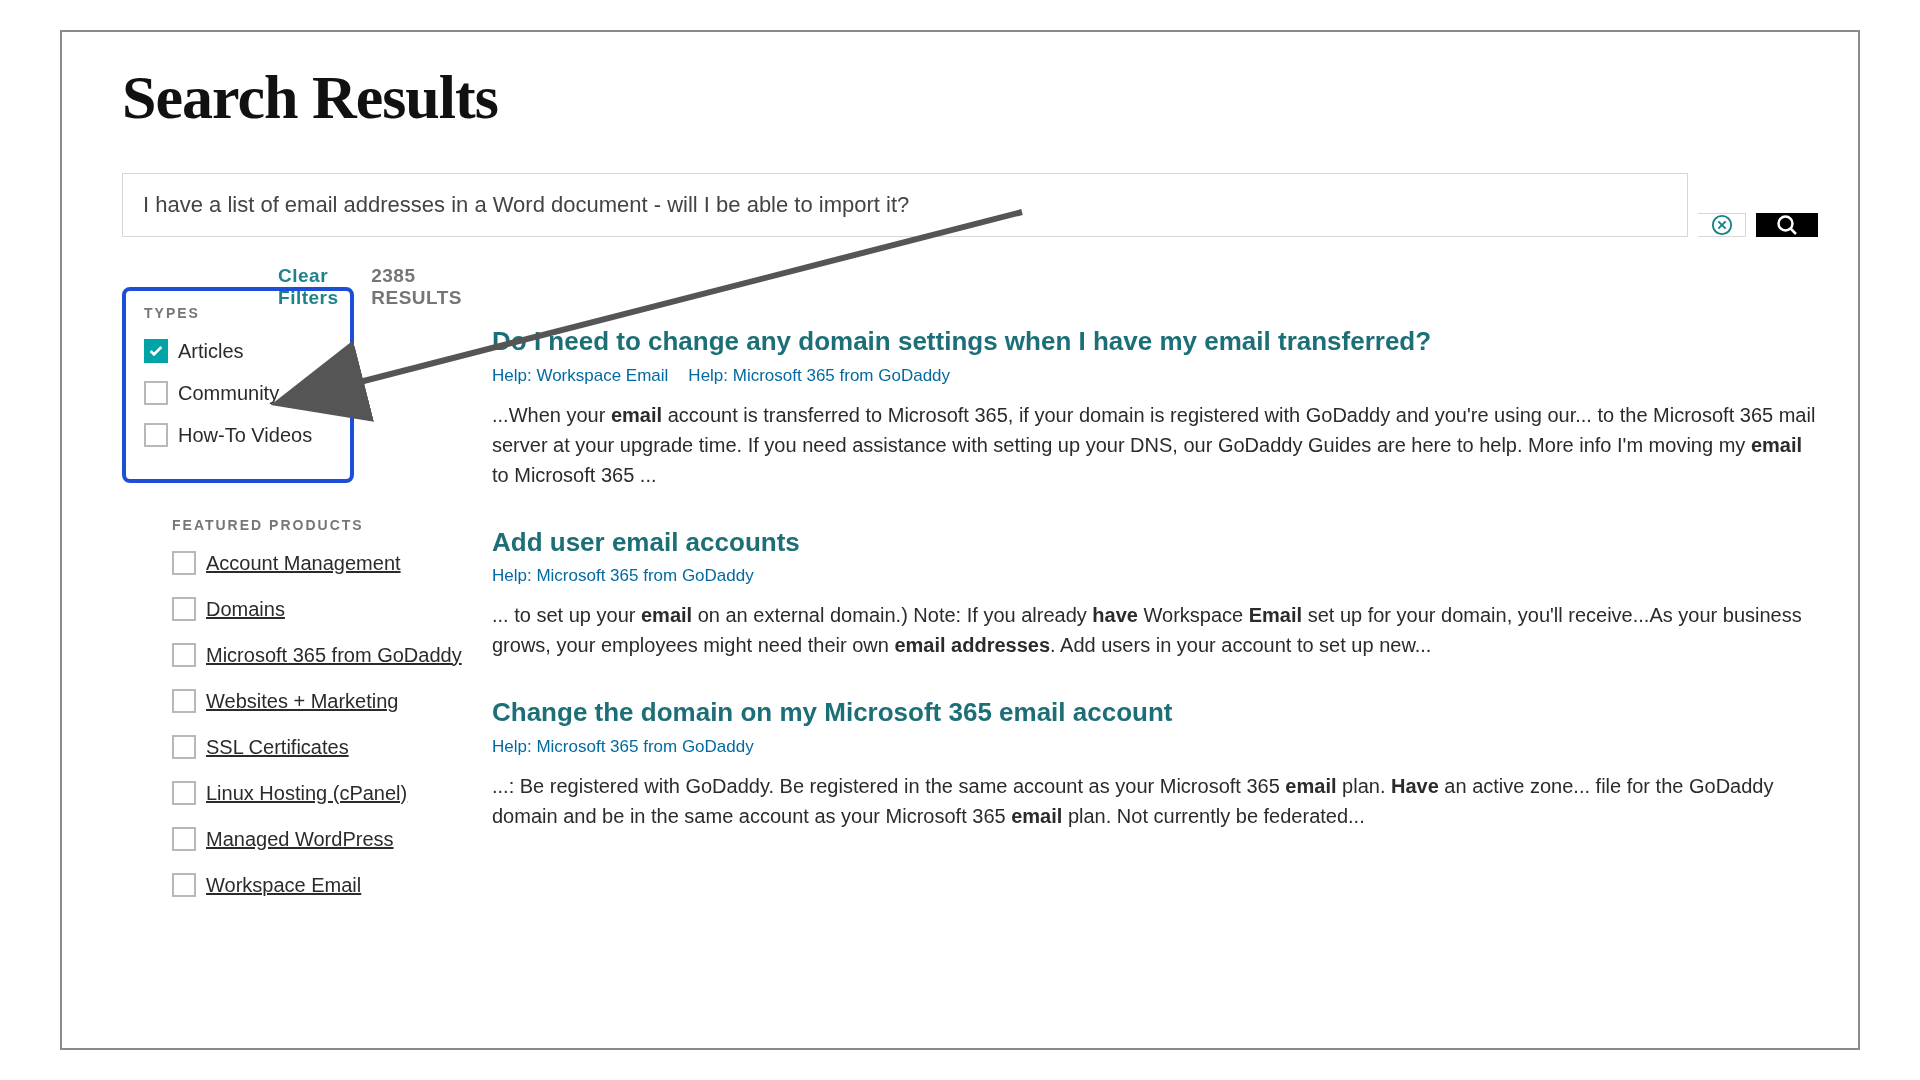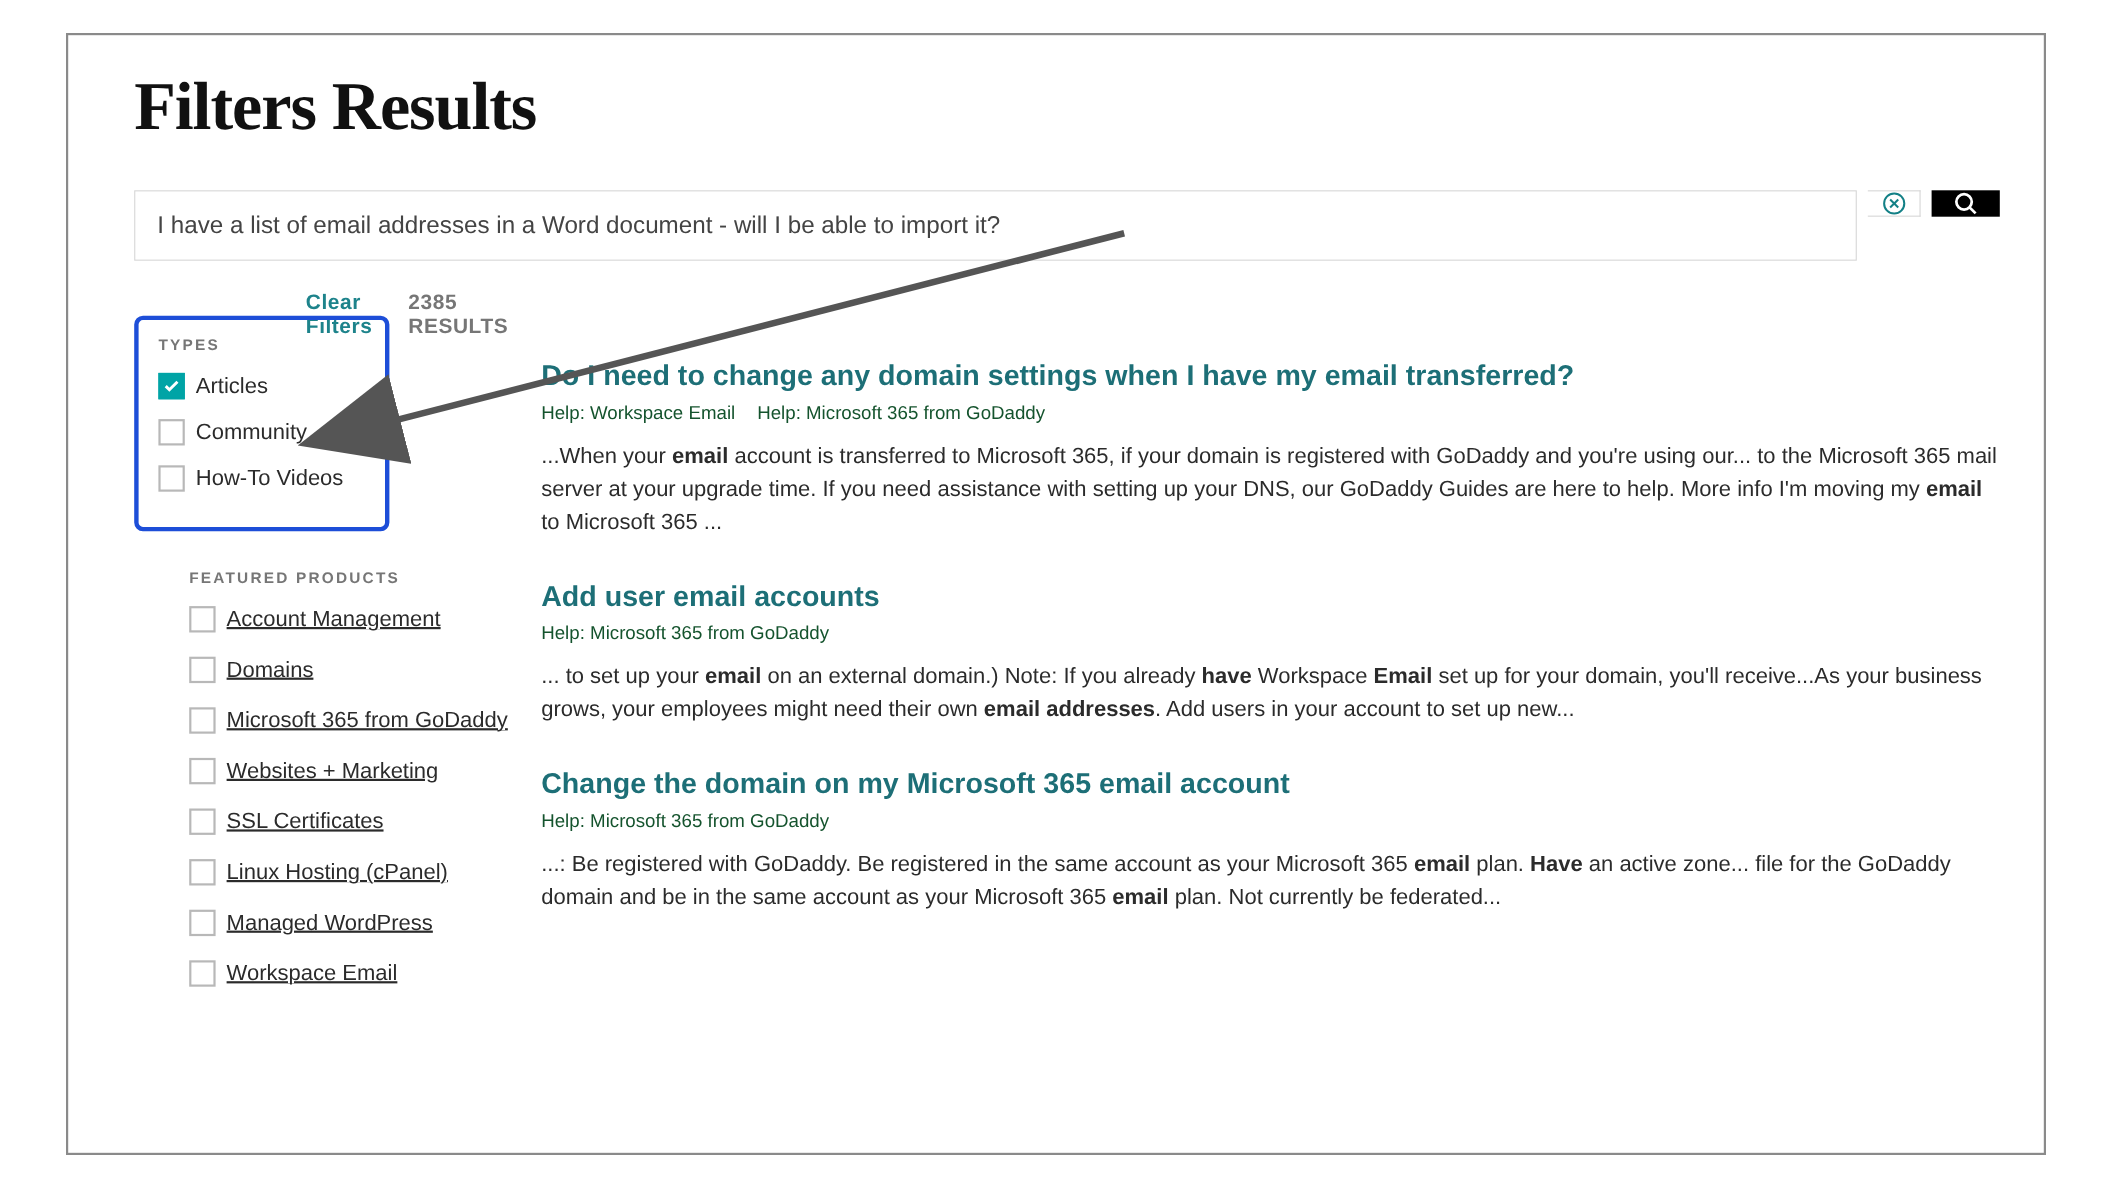--- a/index.html
+++ b/index.html
@@ -1,19 +1,19 @@
 <!DOCTYPE html>
 <html><head>
 <meta charset="utf-8">
 <style>
   * { box-sizing: border-box; margin: 0; padding: 0; }
   html, body { width: 1920px; height: 1080px; background: #fff; font-family: -apple-system, BlinkMacSystemFont, "Segoe UI", Helvetica, Arial, sans-serif; color: #111; }
   .page-border { position: relative; width: 1800px; height: 1020px; margin: 30px auto; border: 2px solid #8a8a8a; padding: 30px 40px 30px 40px; }
   .page-title { font-family: Georgia, "Times New Roman", serif; font-size: 62px; font-weight: 700; letter-spacing: -1px; color: #111; margin-bottom: 40px; margin-left: 20px; }
-  .search-row { display: flex; align-items: flex-start; gap: 10px; margin-bottom: 28px; margin-left: 20px; }
+  .search-row { display: flex; align-items: flex-end; gap: 10px; margin-bottom: 28px; margin-left: 20px; }
   .search-input { flex: 1; border: 1px solid #d6d6d6; font-size: 22px; padding: 18px 20px; color: #444; background: #fff; outline: none; }
   .search-clear { width: 48px; display: flex; align-items: center; justify-content: center; cursor: pointer; color: #138086; border: 1px solid #d6d6d6; border-left: none; background: #fff; }
   .search-button { width: 62px; background: #000; display: flex; align-items: center; justify-content: center; cursor: pointer; }
   .search-button svg { stroke: #fff; }
   .content-row { display: flex; margin-left: 20px; gap: 30px; }
   .sidebar { width: 340px; flex-shrink: 0; }
   .filter-header-row { display: flex; align-items: center; gap: 30px; margin-bottom: -22px; }
   .types-box { border: 4px solid #1d4ed8; border-radius: 8px; padding: 14px 18px 32px 18px; width: 232px; position: relative; }
   .sidebar-header { font-size: 14px; letter-spacing: 2px; font-weight: 600; color: #767676; margin-bottom: 18px; }
   .check-item { display: flex; align-items: center; gap: 10px; font-size: 20px; color: #2b2b2b; margin-bottom: 18px; cursor: pointer; }
@@ -21,21 +21,21 @@
   .checkbox { width: 24px; height: 24px; border: 2px solid #b8b8b8; display: inline-flex; align-items: center; justify-content: center; flex-shrink: 0; }
   .checkbox.checked { background: #00a4a6; border-color: #00a4a6; }
   .checkbox.checked svg { stroke: #fff; }
   .clear-filters { color: #1d838b; font-size: 19px; font-weight: 600; cursor: pointer; letter-spacing: 0.5px; }
   .results-count { color: #767676; font-size: 19px; font-weight: 600; letter-spacing: 0.5px; }
   .featured-block { margin-top: 34px; padding-left: 6px; margin-left: 44px; }
   .featured-block .check-item { margin-bottom: 22px; text-decoration: underline; }
   .results-col { flex: 1; padding-top: 60px; }
   .result-item { margin-bottom: 36px; }
   .result-title { color: #1d6f77; font-size: 26px; font-weight: 700; margin-bottom: 8px; line-height: 1.25; cursor: pointer; }
-  .result-crumbs { color: #14532d; font-size: 17px; margin-bottom: 14px; }
+  .result-crumbs { color: #0369a1; font-size: 17px; margin-bottom: 14px; }
   .result-crumbs span + span { margin-left: 20px; }
   .result-snippet { color: #2b2b2b; font-size: 20px; line-height: 1.5; }
   .result-snippet strong { font-weight: 700; }
   .annotation { position: absolute; top: 48px; left: 980px; width: 500px; color: #ff0000; font-size: 29px; line-height: 1.35; font-family: Arial, Helvetica, sans-serif; z-index: 10; }
   .arrow-layer { position: absolute; top: 0; left: 0; pointer-events: none; z-index: 9; }
 </style>
 </head>
 <body>
 
 <div class="page-border">
@@ -43,21 +43,21 @@
 
   <svg class="arrow-layer" width="1800" height="1020">
     <defs>
       <marker id="arrowhead" markerWidth="16" markerHeight="14" refX="2" refY="7" orient="auto">
         <polygon points="0 0, 16 7, 0 14" fill="#555"></polygon>
       </marker>
     </defs>
     <line x1="960" y1="180" x2="290" y2="352" stroke="#555" stroke-width="6" marker-end="url(#arrowhead)"></line>
   </svg>
 
-  <h1 class="page-title">Filters Results</h1>
+  <h1 class="page-title">Search Results</h1>
 
   <div class="search-row">
     <input class="search-input" type="text" value="I have a list of email addresses in a Word document - will I be able to import it?" style="">
     <div class="search-clear">
       <svg width="22" height="22" viewBox="0 0 24 24" fill="none" stroke="#138086" stroke-width="2">
         <circle cx="12" cy="12" r="10"></circle>
         <line x1="8" y1="8" x2="16" y2="16"></line>
         <line x1="16" y1="8" x2="8" y2="16"></line>
       </svg>
     </div>

